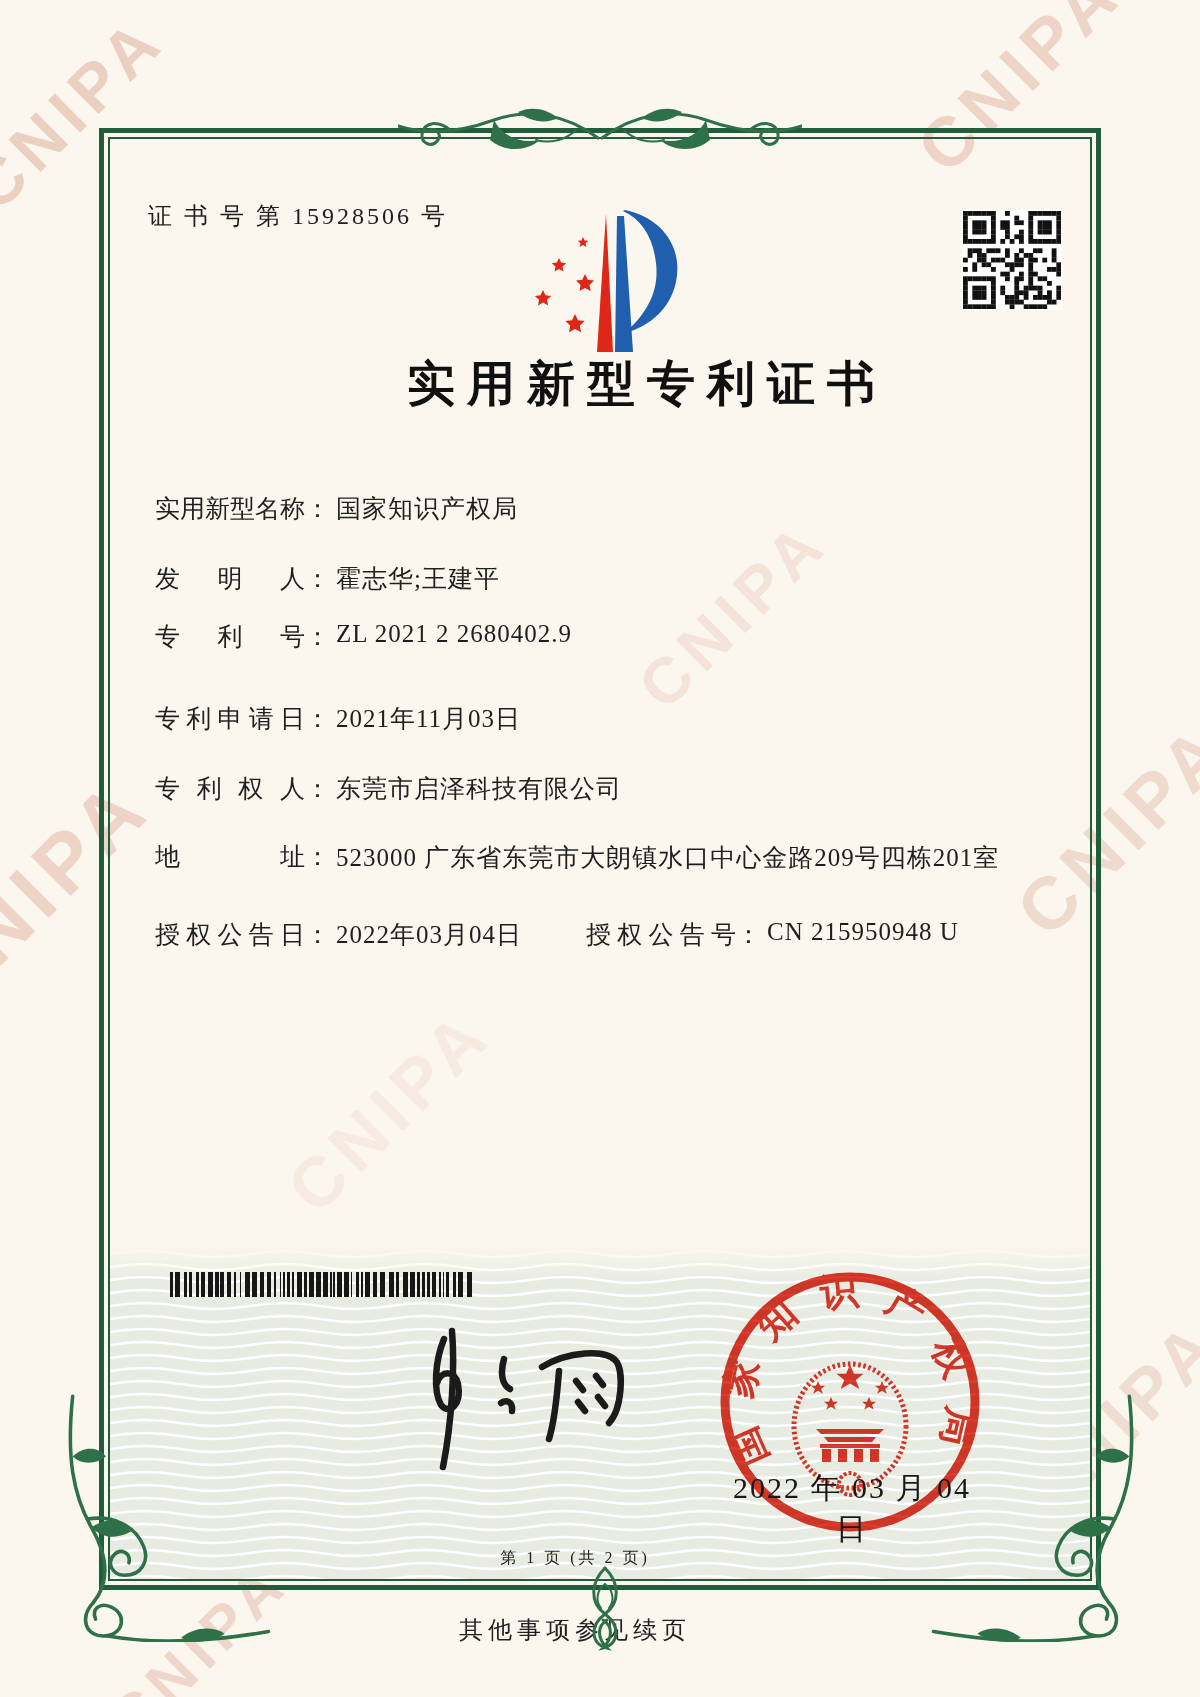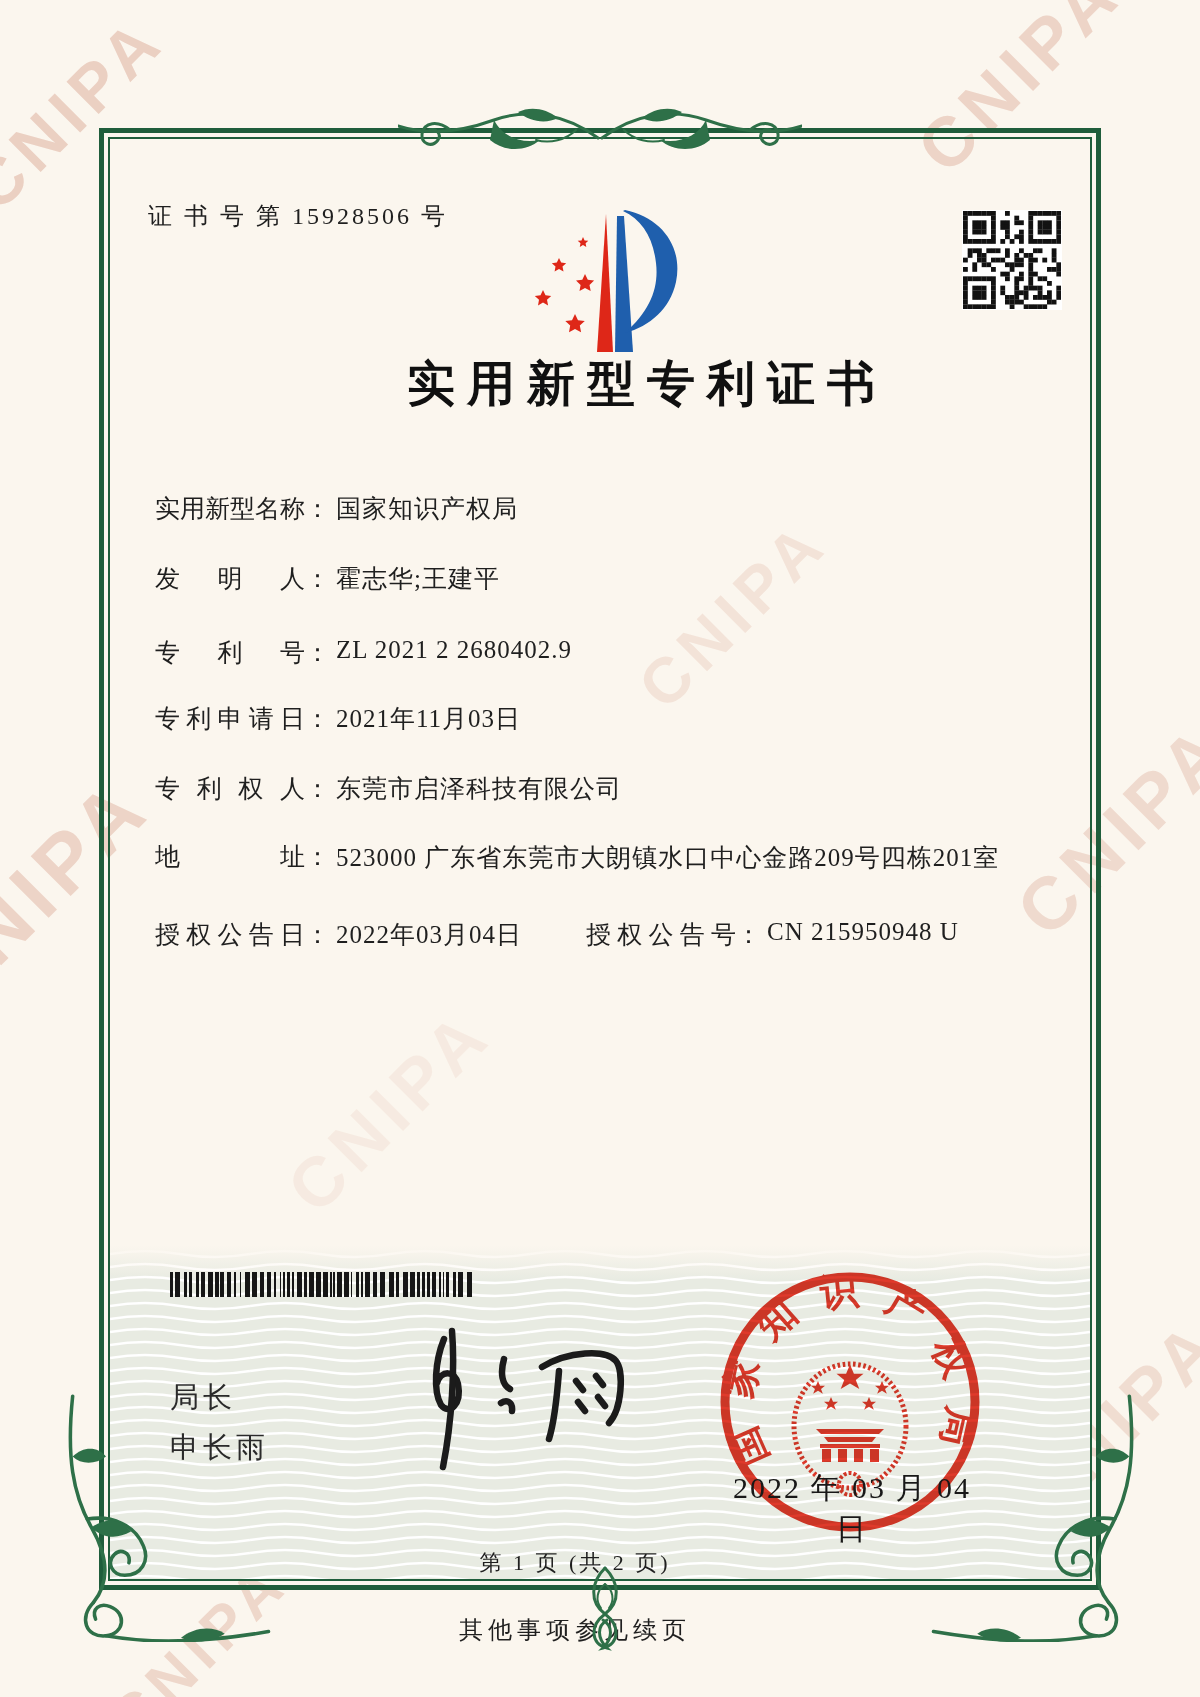--- a/index.html
+++ b/index.html
@@ -29,40 +29,40 @@
   .cert-no{position:absolute;left:148px;top:200px;font-size:24px;letter-spacing:3px;z-index:4;}
   .logo{position:absolute;left:505px;top:202px;width:180px;height:150px;z-index:4;}
   .qr{position:absolute;left:962px;top:210px;width:98px;height:98px;background:#fff;z-index:4;padding:1px;}
   .title{position:absolute;left:0;top:352px;width:100%;text-align:center;font-size:48px;
          font-weight:bold;letter-spacing:12px;color:#101010;z-index:4;padding-left:47px;}
   
   .frow{position:absolute;left:155px;display:flex;align-items:flex-start;font-size:25px;z-index:4;justify-content:center;}
   .flabel{display:inline-block;width:150px;text-align:justify;text-align-last:justify;}
   .fcolon{display:inline-block;margin-right:6px;}
   .fvalue{display:inline-block;letter-spacing:1px;}
-  .r0{top:492px}.r1{top:562px}.r2{top:636px}.r3{top:702px}.r4{top:772px}
+  .r0{top:492px}.r1{top:562px}.r2{top:620px}.r3{top:702px}.r4{top:772px}
   .r5{top:840px}.r5 .fvalue{max-width:700px;line-height:36px;}
   .r6{top:918px}
   .grant-v1{width:250px;}
   
   .bodytext{position:absolute;left:155px;top:968px;width:892px;font-size:24px;line-height:37px;
             z-index:4;text-align:justify;}
   .bodytext p{margin:0;text-indent:2em;}
   
   .barcode{position:absolute;left:170px;top:1272px;width:312px;height:25px;z-index:4;font-size:0;}
   .barcode b{display:inline-block;height:100%;background:#161616;}
   .director{position:absolute;left:170px;top:1372px;z-index:4;
             font-family:"Liberation Sans","DejaVu Sans",sans-serif;font-size:29px;color:#2a2a2a;
             line-height:50px;letter-spacing:4px;}
   .signature{position:absolute;left:400px;top:1325px;z-index:5;}
   .seal{position:absolute;left:716px;top:1268px;width:268px;height:268px;z-index:5;opacity:.93;
         mix-blend-mode:multiply;}
   .seal-date{position:absolute;left:718px;top:1468px;width:268px;text-align:center;font-size:30px;
              letter-spacing:2px;color:#181818;z-index:6;}
-  .page-info{position:absolute;left:575px;top:1548px;transform:translateX(-50%);font-size:22px;
+  .page-info{position:absolute;left:575px;top:1548px;transform:translateX(-50%);font-size:16px;
              letter-spacing:3px;z-index:4;}
   .cont-note{position:absolute;left:575px;top:1614px;transform:translateX(-50%);font-size:24px;
              letter-spacing:5px;z-index:4;}
   
   .orn{position:absolute;z-index:6;pointer-events:none;}
   .orn-top{left:398px;top:86px;width:404px;height:84px;}
   .orn-bl{left:56px;top:1392px;width:250px;height:250px;}
   .orn-br{left:896px;top:1392px;width:250px;height:250px;}
   .orn-bc{left:535px;top:1560px;width:140px;height:92px;}
   svg{display:block;}
@@ -413,24 +413,20 @@
     <span class="flabel">授权公告号</span>
       <span class="fcolon">：</span>
       <span class="fvalue">CN 215950948 U</span>
   </div>
 
   <div class="bodytext">
   </div>
 
   <div id="barcode" class="barcode"><b style="width: 3.4px; margin-right: 1.8px;"></b><b style="width: 5.1px; margin-right: 3.6px;"></b><b style="width: 3.4px; margin-right: 1.8px;"></b><b style="width: 3.4px; margin-right: 3.6px;"></b><b style="width: 3.4px; margin-right: 1.8px;"></b><b style="width: 3.4px; margin-right: 3.6px;"></b><b style="width: 5.1px; margin-right: 1.8px;"></b><b style="width: 3.4px; margin-right: 1.8px;"></b><b style="width: 3.4px; margin-right: 3.6px;"></b><b style="width: 3.4px; margin-right: 3.6px;"></b><b style="width: 1.7px; margin-right: 3.6px;"></b><b style="width: 1.7px; margin-right: 3.6px;"></b><b style="width: 5.1px; margin-right: 1.8px;"></b><b style="width: 5.1px; margin-right: 3.6px;"></b><b style="width: 3.4px; margin-right: 3.6px;"></b><b style="width: 3.4px; margin-right: 3.6px;"></b><b style="width: 1.7px; margin-right: 3.6px;"></b><b style="width: 1.7px; margin-right: 1.8px;"></b><b style="width: 1.7px; margin-right: 1.8px;"></b><b style="width: 3.4px; margin-right: 1.8px;"></b><b style="width: 1.7px; margin-right: 3.6px;"></b><b style="width: 5.1px; margin-right: 1.8px;"></b><b style="width: 3.4px; margin-right: 1.8px;"></b><b style="width: 5.1px; margin-right: 1.8px;"></b><b style="width: 5.1px; margin-right: 1.8px;"></b><b style="width: 5.1px; margin-right: 1.8px;"></b><b style="width: 1.7px; margin-right: 1.8px;"></b><b style="width: 1.7px; margin-right: 1.8px;"></b><b style="width: 5.1px; margin-right: 1.8px;"></b><b style="width: 5.1px; margin-right: 1.8px;"></b><b style="width: 1.7px; margin-right: 3.6px;"></b><b style="width: 3.4px; margin-right: 1.8px;"></b><b style="width: 1.7px; margin-right: 1.8px;"></b><b style="width: 5.1px; margin-right: 3.6px;"></b><b style="width: 3.4px; margin-right: 3.6px;"></b><b style="width: 5.1px; margin-right: 3.6px;"></b><b style="width: 5.1px; margin-right: 1.8px;"></b><b style="width: 3.4px; margin-right: 3.6px;"></b><b style="width: 5.1px; margin-right: 1.8px;"></b><b style="width: 5.1px; margin-right: 1.8px;"></b><b style="width: 3.4px; margin-right: 1.8px;"></b><b style="width: 3.4px; margin-right: 1.8px;"></b><b style="width: 3.4px; margin-right: 1.8px;"></b><b style="width: 3.4px; margin-right: 3.6px;"></b><b style="width: 1.7px; margin-right: 1.8px;"></b><b style="width: 1.7px; margin-right: 1.8px;"></b><b style="width: 3.4px; margin-right: 3.6px;"></b><b style="width: 3.4px; margin-right: 1.8px;"></b><b style="width: 5.1px; margin-right: 3.6px;"></b><b style="width: 5.1px; margin-right: 1.8px;"></b></div>
 
-  <div class="director">
-    <div>局长</div>
-    <div>申长雨</div>
-  </div>
 
   <svg class="signature" width="260" height="155" viewBox="0 0 260 155">
     <g fill="none" stroke="#1b1b1b" stroke-width="6.5" stroke-linecap="round">
       <path d="M44 14 C 35 36, 33 66, 41 80 C 49 90, 62 80, 58 59 C 55 45, 41 45, 37 58"></path>
       <path d="M52 6 C 55 42, 52 96, 43 142"></path>
       <path d="M104 34 C 100 48, 102 60, 110 64"></path>
       <path d="M101 78 C 107 74, 113 77, 112 86"></path>
       <path d="M142 42 C 168 26, 206 24, 216 36 C 224 46, 222 84, 209 98"></path>
       <path d="M159 46 C 157 72, 154 98, 149 114"></path>
       <path d="M176 56 L 183 65"></path>

